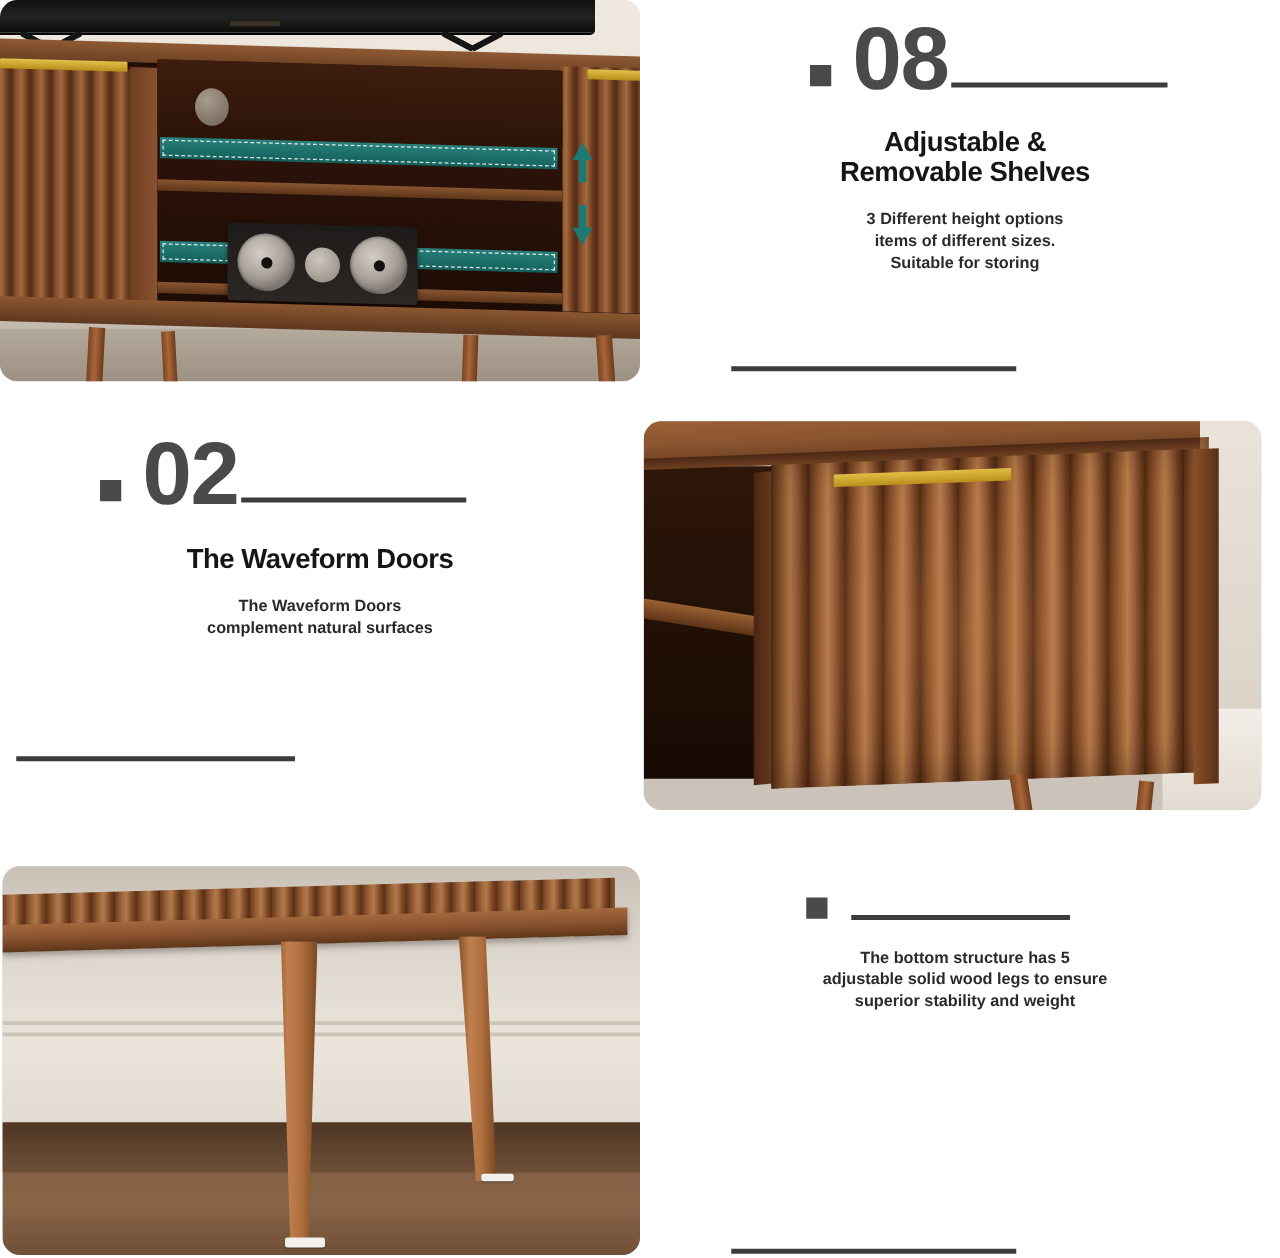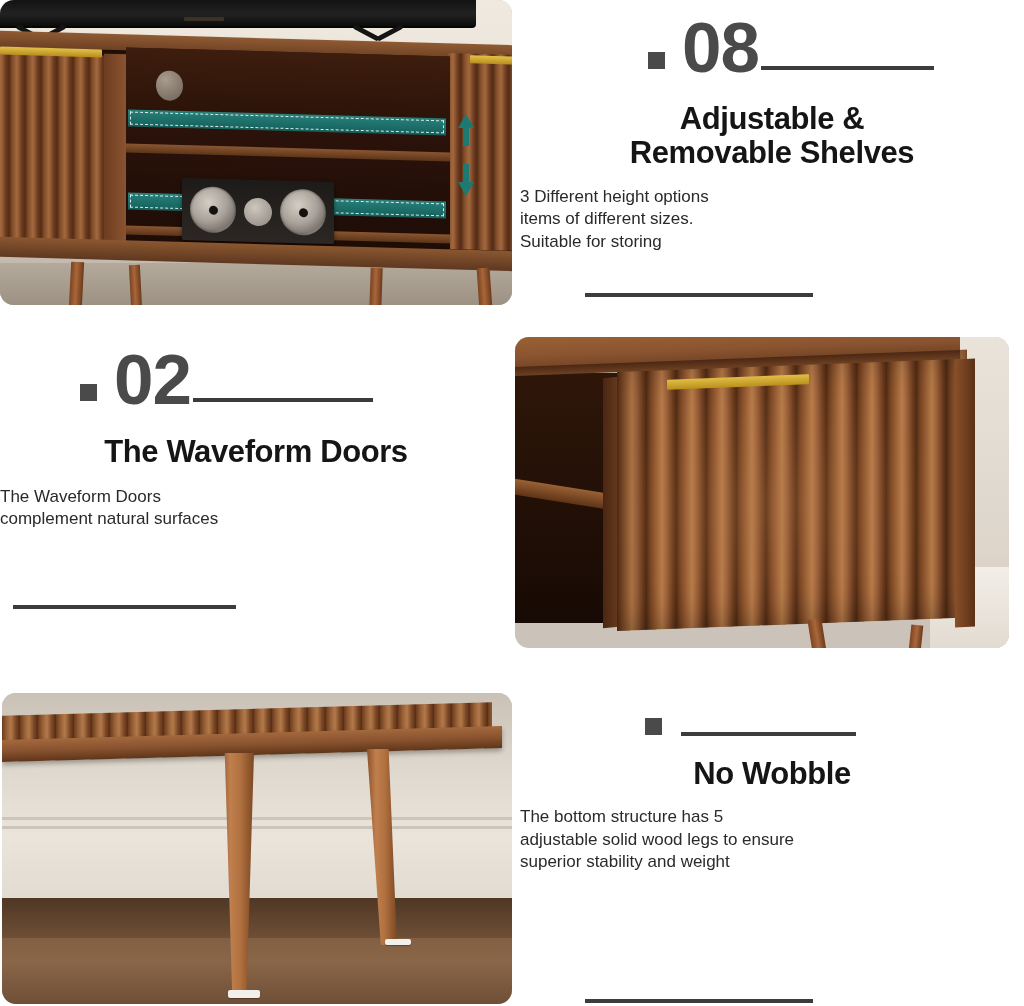--- a/index.html
+++ b/index.html
@@ -27,26 +27,26 @@
     margin-bottom:6px;margin-right:17px;flex:none;
   }
   .num{
     font-size:71px;line-height:.78;font-weight:700;color:#4a4a4a;
     letter-spacing:-1px;flex:none;
   }
   .numrule{
     height:4px;background:#3c3c3c;flex:none;margin-bottom:5px;margin-left:2px;
   }
   .headline{
-    font-weight:700;font-size:31px;line-height:1.07;color:#151515;
+    font-weight:700;font-size:22px;line-height:1.07;color:#151515;
     text-align:center;letter-spacing:-.4px;
   }
   .body{
-    font-size:17px;line-height:1.33;color:#2a2a2a;
-    font-weight:400;
+    font-size:13px;line-height:1.33;color:#2a2a2a;text-align:center;
+    font-weight:700;
   }
   .botrule{position:absolute;height:4px;background:#3c3c3c;}
 
   
   #p1{left:0;top:0;width:512px;height:305px;}
   .wall{position:absolute;left:0;top:0;width:100%;height:100%;
         background:linear-gradient(180deg,#efe9e0 0%,#e6dfd4 58%,#d9d1c5 100%);}
   .wall2{position:absolute;left:0;top:62%;width:100%;height:38%;
         background:linear-gradient(180deg,#cfc7bb,#bdb3a6);}
   .tvbody{position:absolute;left:-2%;top:-1px;width:95%;height:27px;
@@ -307,23 +307,20 @@
       <div class="p3pad a"></div>
       <div class="p3pad b"></div>
     </div>
   </div>
 
   <div class="cell" style="left:520px;top:718px;width:504px;">
     <div class="numrow" style="padding-left:125px;">
       <span class="sqdot"></span>
       <span class="numrule" style="width:175px;"></span>
     </div>
-    <div class="headline" style="margin-top:16px;">
-      <div>No Wobble</div>
-    </div>
     <div class="body" style="margin-top:16px;">
       <div>The bottom structure has 5</div>
       <div>adjustable solid wood legs to ensure</div>
       <div>superior stability and weight</div>
     </div>
   </div>
   <div class="botrule" style="left:585px;top:999px;width:228px;"></div>
 
 </div>
 

